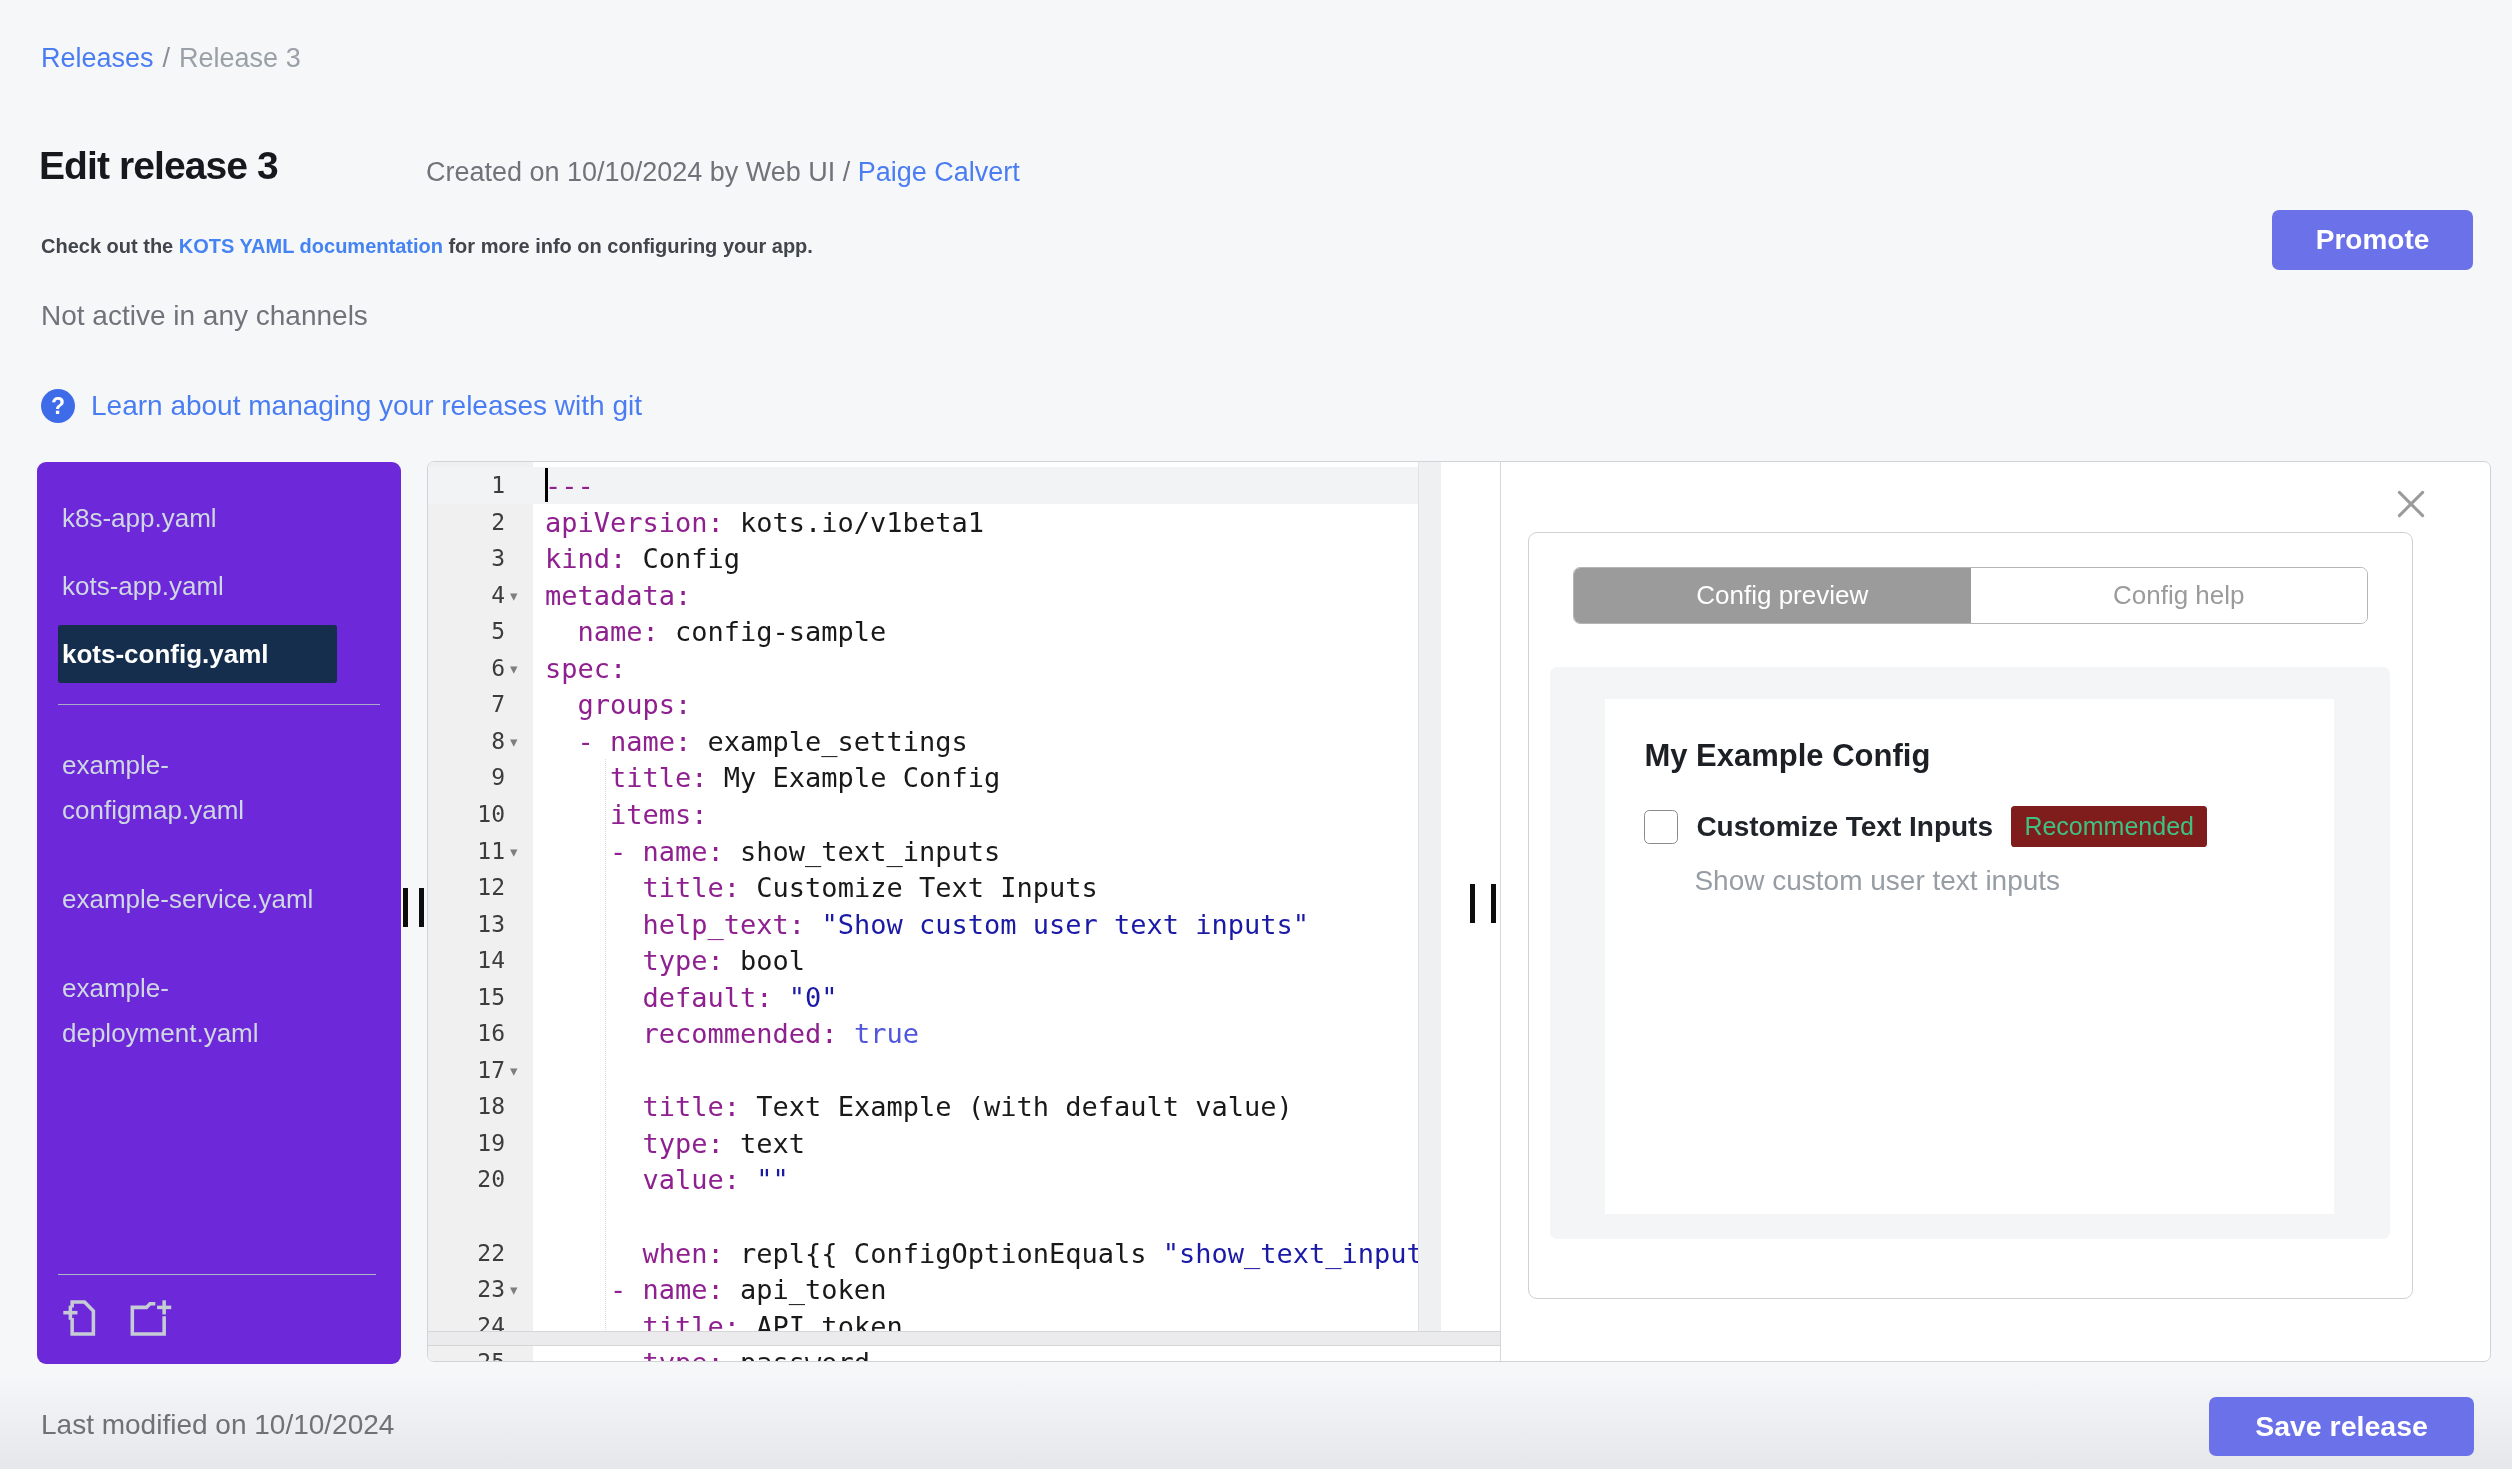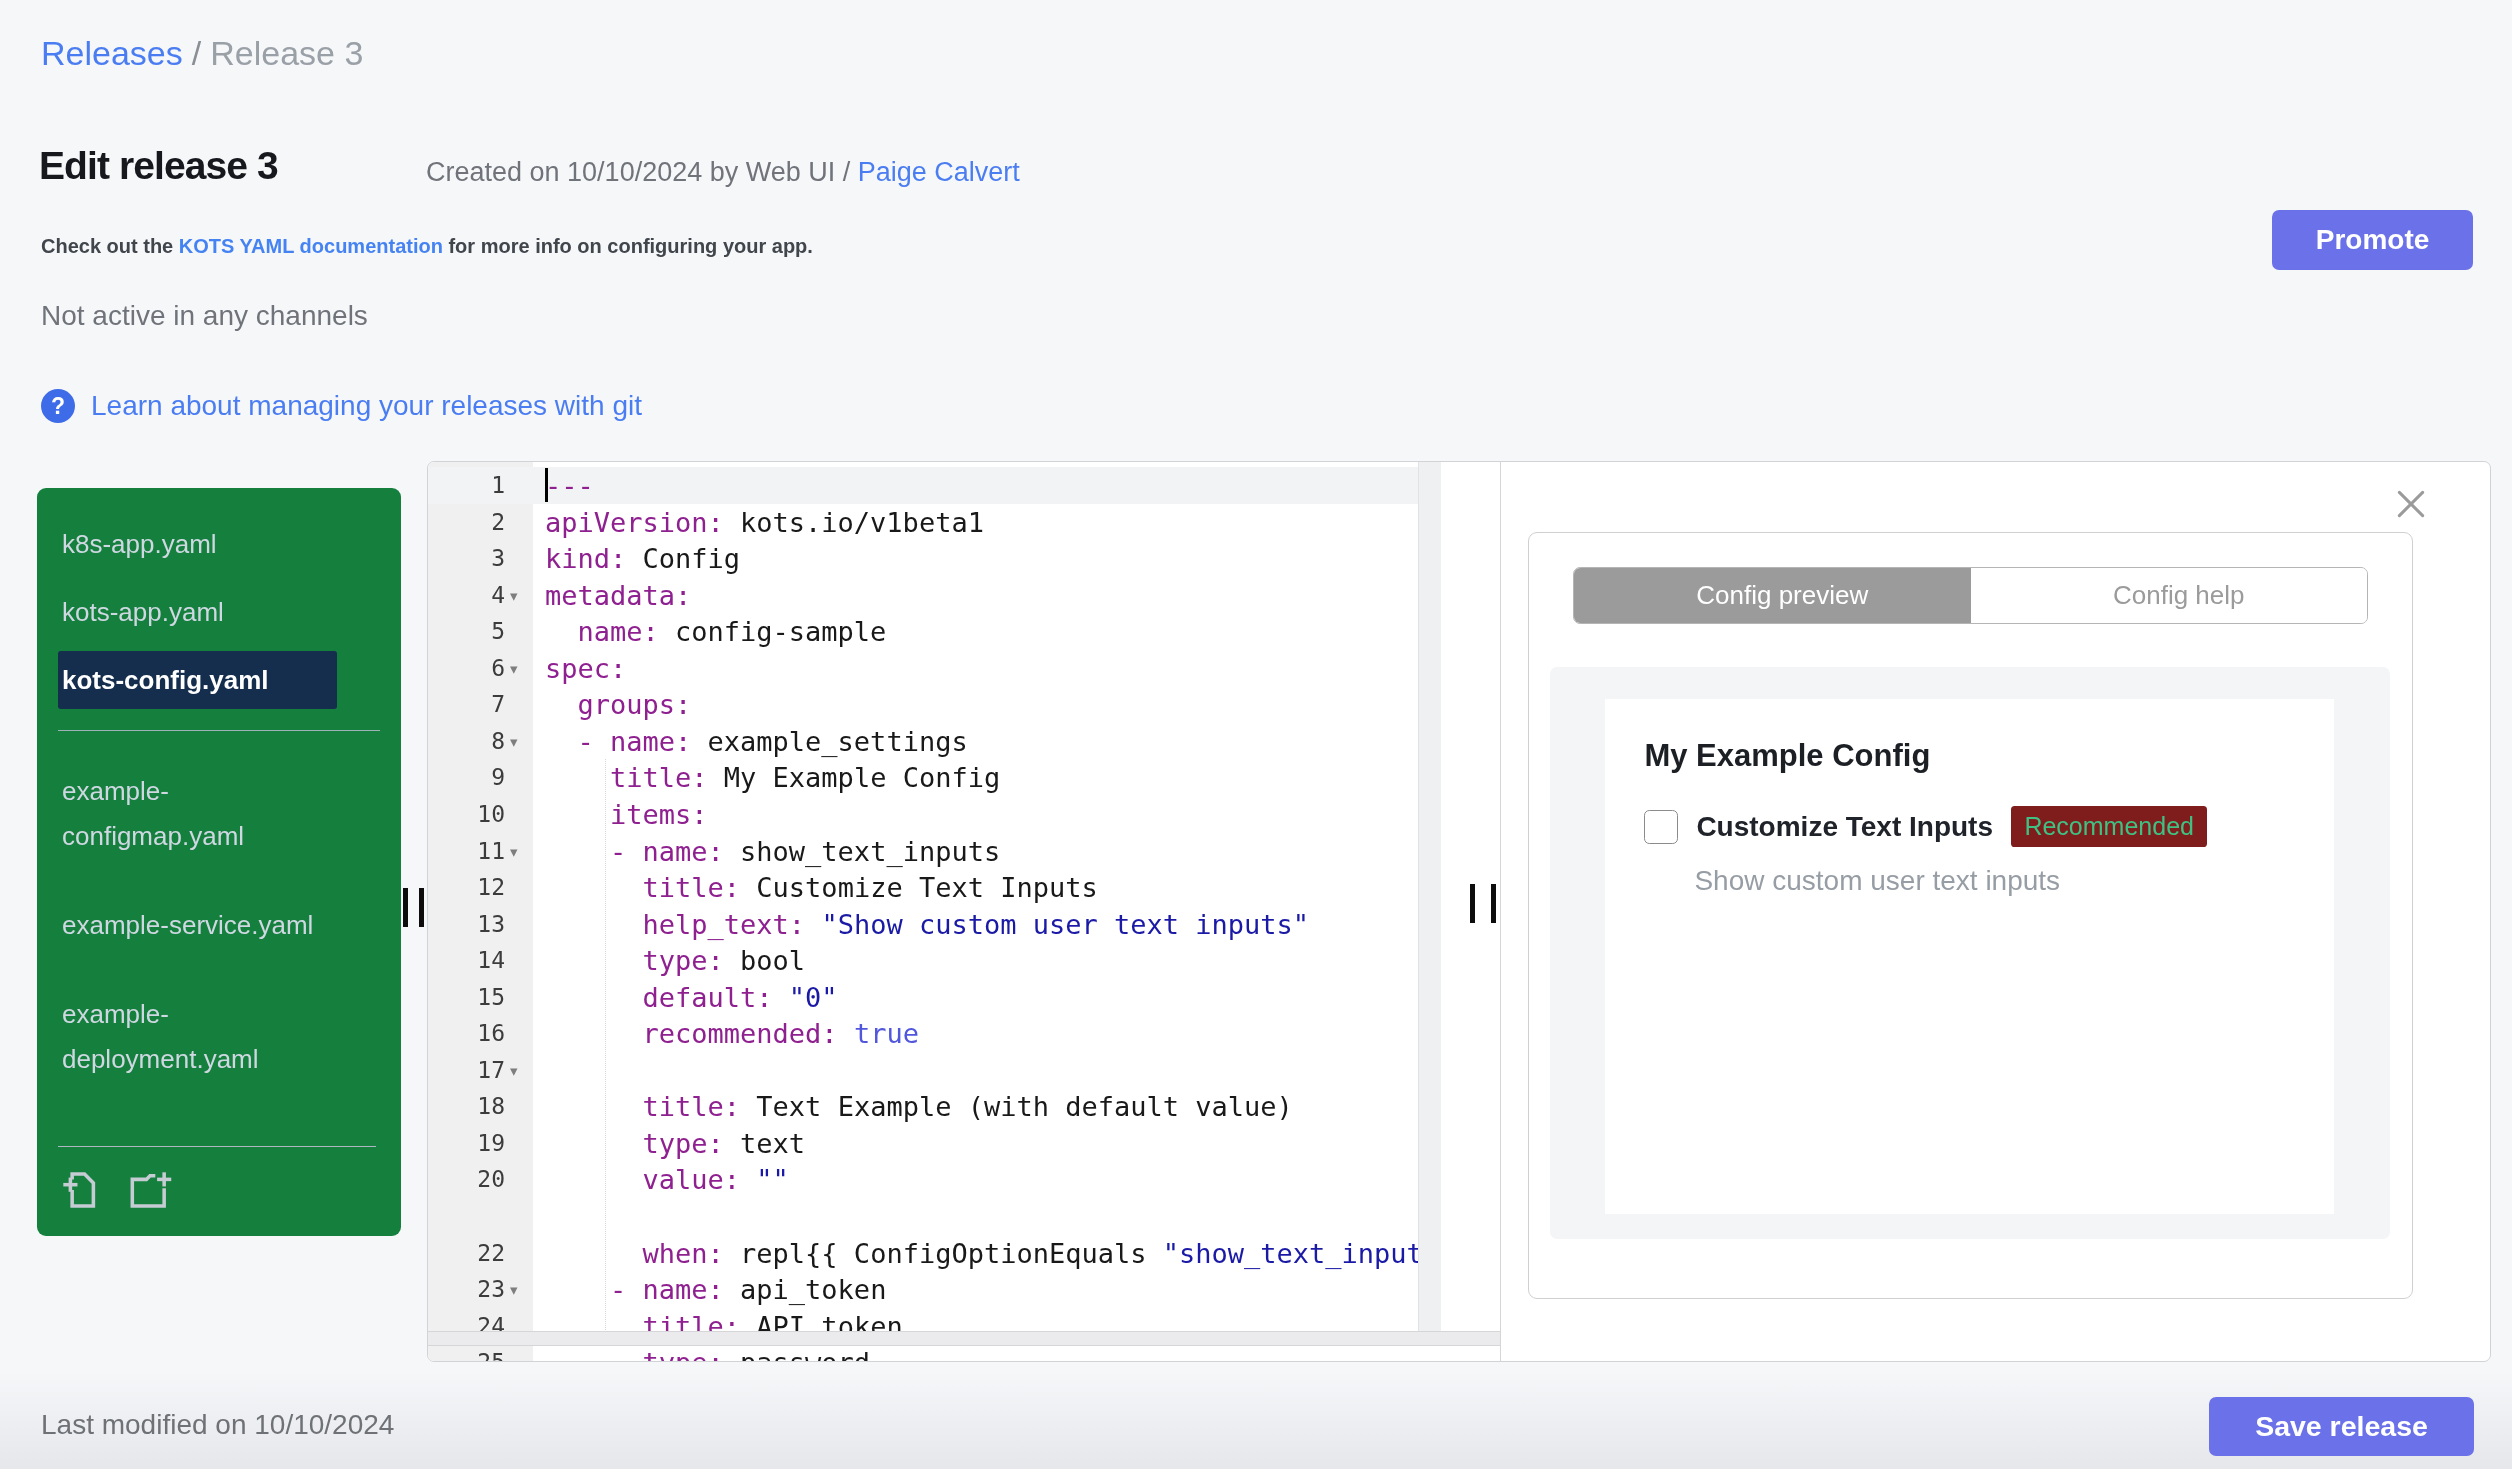--- a/index.html
+++ b/index.html
@@ -2,39 +2,39 @@
 <html style="font-size:14.3px"><head>
 <meta charset="utf-8">
 <style>
   html,body{margin:0;padding:0;background:#eceef1;}
   .page{position:relative;width:2512px;height:1469px;background:#f6f7f9;overflow:hidden;
         font-family:"Liberation Sans",sans-serif;color:#1d2026;}
   .abs{position:absolute;}
   a{text-decoration:none;cursor:pointer;}
 
   
-  .breadcrumb{left:41px;top:34px;font-size:34px;}
+  .breadcrumb{left:41px;top:43px;font-size:27px;}
   .bc-link{color:#4a7df2;}
   .bc-sep{color:#8a8f96;margin:0 9px;}
   .bc-cur{color:#9aa0a7;}
   .page-title{left:39px;top:118px;font-size:39px;font-weight:700;color:#16181d;letter-spacing:-0.9px;}
   .meta-line{left:426px;top:157px;font-size:27px;color:#70747a;}
   .meta-link{color:#4a7df2;}
   .doc-line{left:41px;top:235px;font-size:20px;color:#41454c;font-weight:bold;}
   .doc-link{color:#4583f3;}
   .channel-line{left:41px;top:300px;font-size:28px;color:#70747a;}
   .promote-btn{left:2272px;top:210px;width:201px;height:60px;background:#6b71e8;border:none;
     border-radius:7.1px;color:#fff;font-size:28px;font-weight:700;font-family:inherit;cursor:pointer;}
   .git-row{left:41px;top:389px;display:flex;align-items:center;gap:16px;}
   .q-icon{width:34px;height:34px;border-radius:50%;background:#3e6be8;color:#fff;font-size:23px;
     font-weight:700;display:flex;align-items:center;justify-content:center;}
   .git-link{font-size:28px;color:#4a7df2;}
 
   
-  .sidebar{left:37px;top:488px;width:364px;height:748px;background:#15803d;border-radius:9px;}
+  .sidebar{left:37px;top:462px;width:364px;height:902px;background:#6d28d9;border-radius:9px;}
   .file-list{position:absolute;left:0;top:27px;right:0;}
   .file{margin:0 28.5px 10.7px 21.4px;padding:10.7px 1.8px 10.7px 3.6px;font-size:26px;line-height:36px;
     color:#cfd8e2;width:273px;overflow-wrap:break-word;border-radius:2.7px;cursor:pointer;}
   .file.wrapped{line-height:45px;margin-bottom:23px;}
   .file.selected{background:#152e4e;color:#ffffff;font-weight:700;}
   .s-divider{border:none;border-top:1.8px solid #aeb8c4;margin:21.4px 21.4px 27px 21.4px;opacity:.9;}
   .sidebar-foot{position:absolute;left:21.4px;right:25px;bottom:23px;border-top:1.8px solid #aeb8c4;
     padding-top:19.6px;display:flex;gap:23px;}
   .foot-icon{width:46px;height:46px;cursor:pointer;}
   .foot-icon svg{width:46px;height:46px;stroke:#c6ccd4;stroke-width:2;fill:none;}

